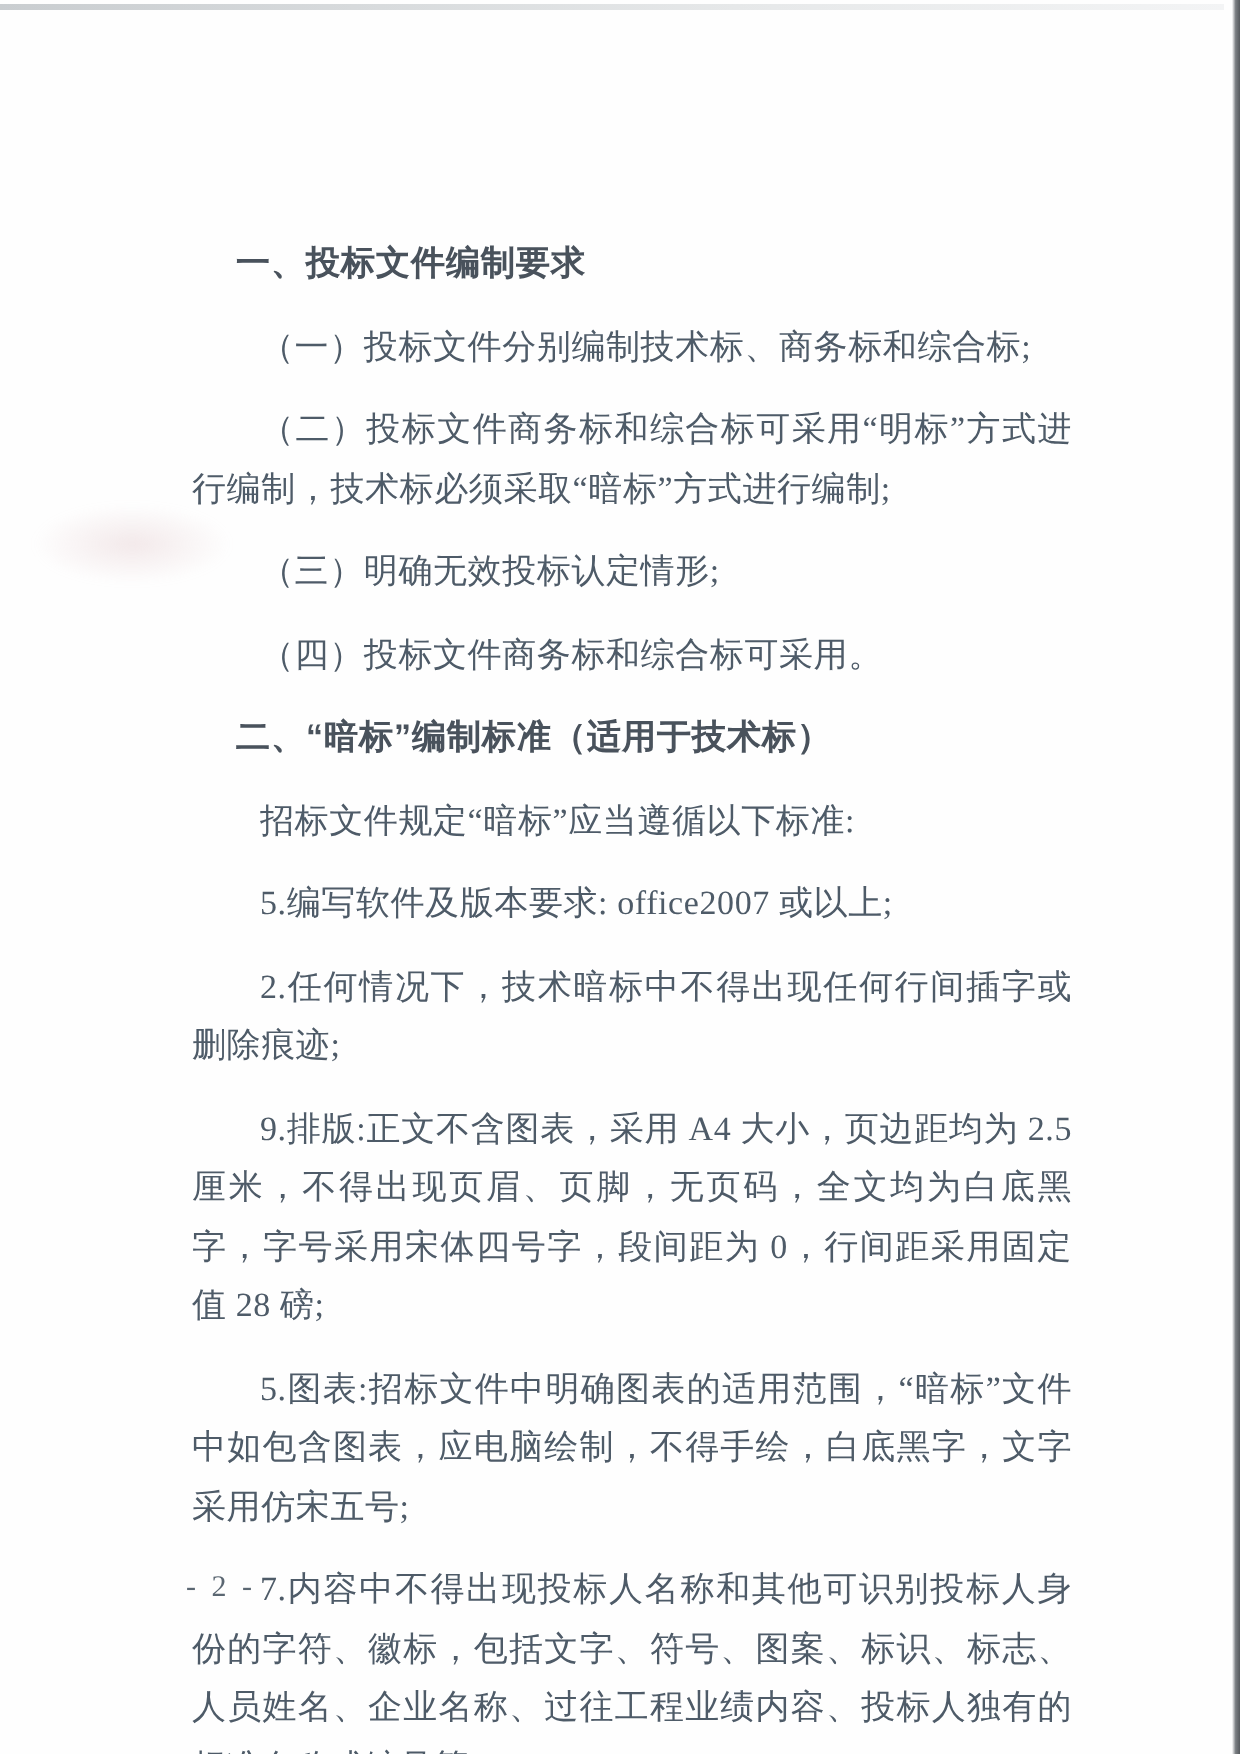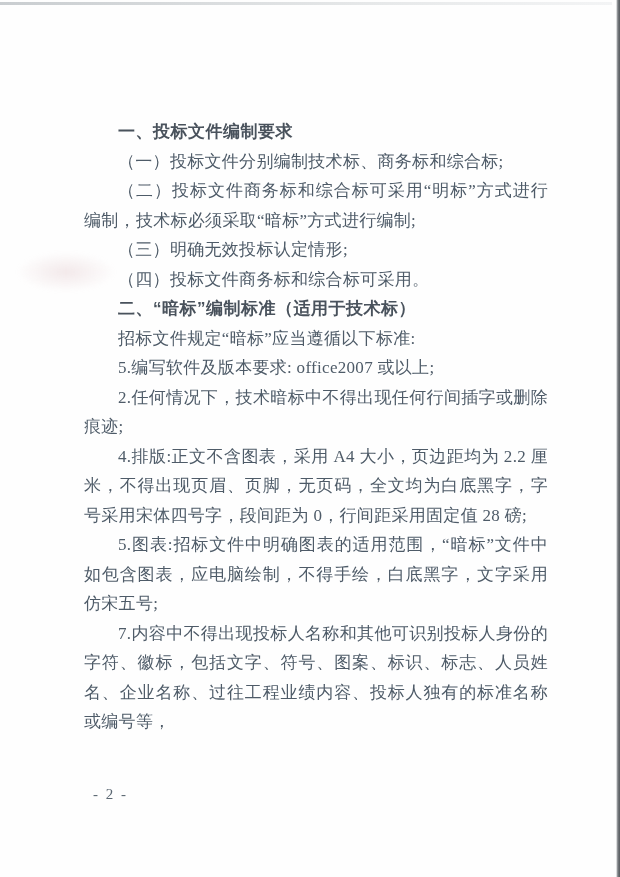--- a/index.html
+++ b/index.html
@@ -31,21 +31,21 @@
   
   .content {
     position: absolute; left: 84px; top: 117px; width: 464px;
     font-size: 17px; line-height: 29.5px;
     color: #4e5b68;
     text-align: justify;
     letter-spacing: 0.3px;
   }
   .para {
     text-indent: 2em;
-    margin: 0;
+    margin: 12px;
   }
   .heading {
     text-indent: 2em;
     margin: 0;
     font-family: "Liberation Sans", "DejaVu Sans", sans-serif;
     font-weight: 700;
     color: #49525c;
     letter-spacing: 0.5px;
   }
   .footer {
@@ -65,19 +65,19 @@
   <div class="content" id="doc-content">
       <div class="heading">一、投标文件编制要求</div>
       <div class="para">（一）投标文件分别编制技术标、商务标和综合标;</div>
       <div class="para">（二）投标文件商务标和综合标可采用“明标”方式进行编制，技术标必须采取“暗标”方式进行编制;</div>
       <div class="para">（三）明确无效投标认定情形;</div>
       <div class="para">（四）投标文件商务标和综合标可采用。</div>
       <div class="heading">二、“暗标”编制标准（适用于技术标）</div>
       <div class="para">招标文件规定“暗标”应当遵循以下标准:</div>
       <div class="para">5.编写软件及版本要求: office2007 或以上;</div>
       <div class="para">2.任何情况下，技术暗标中不得出现任何行间插字或删除痕迹;</div>
-      <div class="para">4.排版:正文不含图表，采用 A4 大小，页边距均为 2.2 厘米，不得出现页眉、页脚，无页码，全文均为白底黑字，字号采用宋体四号字，段间距为 0，行间距采用固定值 28 磅;</div>
+      <div class="para">9.排版:正文不含图表，采用 A4 大小，页边距均为 2.5 厘米，不得出现页眉、页脚，无页码，全文均为白底黑字，字号采用宋体四号字，段间距为 0，行间距采用固定值 28 磅;</div>
       <div class="para">5.图表:招标文件中明确图表的适用范围，“暗标”文件中如包含图表，应电脑绘制，不得手绘，白底黑字，文字采用仿宋五号;</div>
       <div class="para">7.内容中不得出现投标人名称和其他可识别投标人身份的字符、徽标，包括文字、符号、图案、标识、标志、人员姓名、企业名称、过往工程业绩内容、投标人独有的标准名称或编号等，</div>
     </div>
 
   <div class="footer">- 2 -</div>
 </div>
 
 </body></html>

